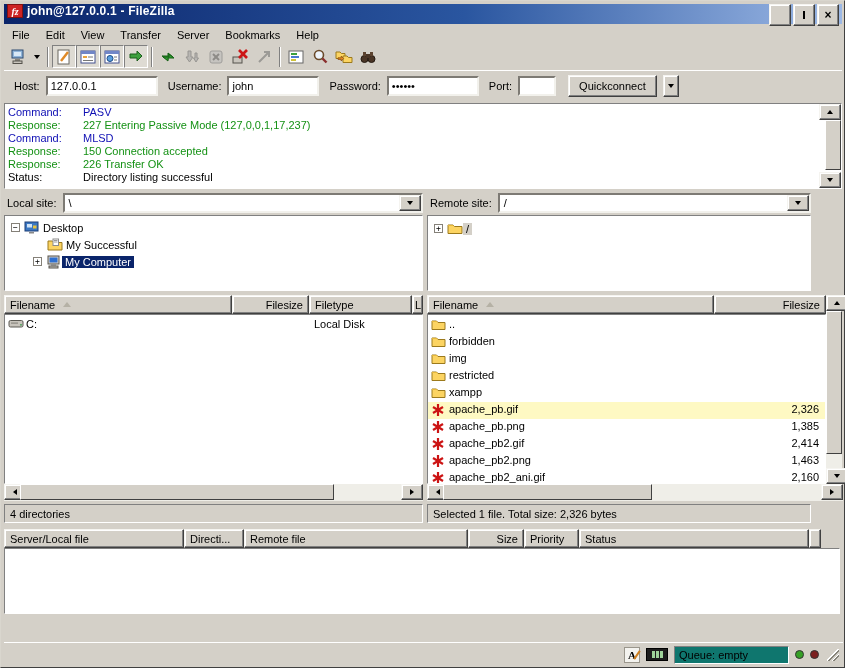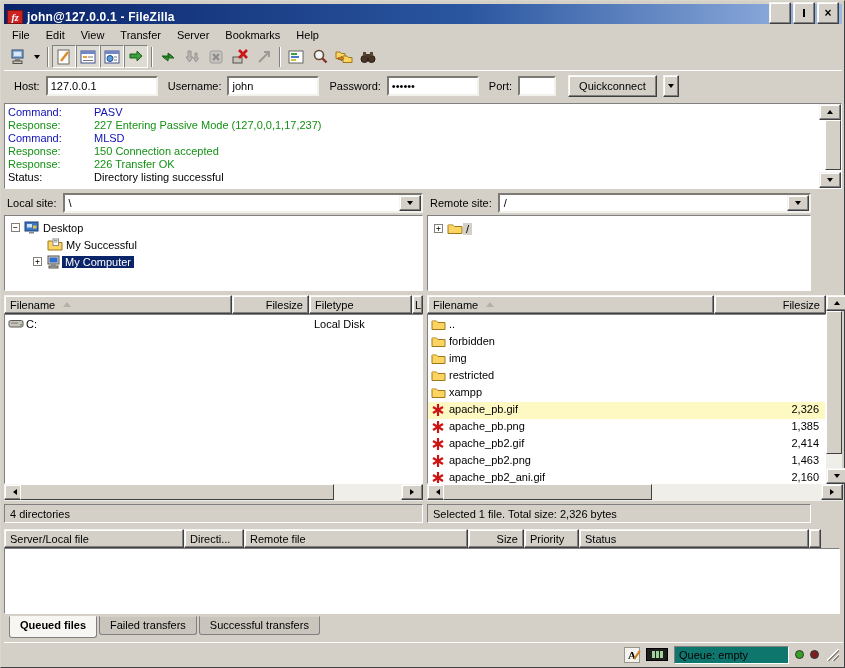--- a/index.html
+++ b/index.html
@@ -10,21 +10,21 @@
   .abs { position:absolute; }
 
   
   .out  { border:1px solid; border-color:#ffffff #404040 #404040 #ffffff; background:#d4d0c8; }
   .in   { border:1px solid; border-color:#808080 #ffffff #ffffff #808080; }
   .field{ border:2px solid; border-color:#7d7a74 #f2f1ec #f2f1ec #7d7a74; background:#fff; }
 
   
   .titlebar { left:3px; top:3px; width:838px; height:20px;
     background: linear-gradient(to right,#0a246a 0%,#2a56a0 55%,#9db9e6 100%);
-    display:flex; align-items:flex-end; padding:0 3px; }
+    display:flex; align-items:flex-start; padding:0 3px; }
   .fzicon { width:16px; height:14px; background:#c22; color:#fff; font:italic bold 10px "Liberation Serif",serif;
     display:flex; align-items:center; justify-content:center; margin-right:4px; border:1px solid #801010;}
   .wtitle { color:#fff; font-weight:bold; font-size:12px; flex:1; letter-spacing:.2px; }
   .winbtn { width:17px; height:15px; margin-left:2px; display:flex; align-items:center; justify-content:center;
     font-weight:bold; font-size:10px; }
   .glyph-min { width:8px; height:2px; background:#000; margin-top:7px; }
   .glyph-max { width:9px; height:8px; border:1px solid #000; border-top:2px solid #000; }
   .glyph-close { font-size:12px; font-weight:bold; line-height:10px; }
 
   
@@ -48,21 +48,21 @@
     background:#d4d0c8; height:22px; padding:0 10px; font:11px "Liberation Sans",sans-serif; }
   .dd { width:16px; height:22px; display:flex; align-items:center; justify-content:center; padding:0; }
   .tri-dn { width:0; height:0; border-left:3px solid transparent; border-right:3px solid transparent; border-top:4px solid #000; }
   .tri-up { width:0; height:0; border-left:3px solid transparent; border-right:3px solid transparent; border-bottom:4px solid #000; }
   .tri-l  { width:0; height:0; border-top:3px solid transparent; border-bottom:3px solid transparent; border-right:4px solid #000; }
   .tri-r  { width:0; height:0; border-top:3px solid transparent; border-bottom:3px solid transparent; border-left:4px solid #000; }
 
   
   .logpane { left:3px; top:102px; width:838px; height:86px; background:#fff; }
   .loglines { position:absolute; left:3px; top:2px; right:20px; }
-  .logline { display:flex; height:13px; line-height:13px; white-space:nowrap;gap:11px; }
+  .logline { display:flex; height:13px; line-height:13px; white-space:nowrap; }
   .loglabel { width:75px; flex:none; }
   .cmd  { color:#0f0fb4; }
   .resp { color:#149114; }
   .stat { color:#000; }
   .vsb { position:absolute; width:16px; }
   .sbbtn { position:absolute; width:16px; height:16px; display:flex; align-items:center; justify-content:center; }
   .sbthumb { position:absolute; width:16px; }
 
   
   .pane { position:absolute; top:192px; height:330px; }
@@ -575,25 +575,20 @@
     <span class="hcell" style="width:55px">
         <span>Priority</span>
       </span>
     <span class="hcell" style="width:230px">
         <span>Status</span>
       </span>
     <span class="hcell" style="width:12px"></span>
   </div>
   <div class="qbody in"></div>
 
-  <div class="tabs">
-    <span class="tab active">Queued files</span>
-    <span class="tab">Failed transfers</span>
-    <span class="tab">Successful transfers</span>
-  </div>
 
   <div class="statusbar">
     <span class="atype">A</span>
     <span class="badge">
         <i></i>
         <i></i>
         <i></i>
       </span>
     <span class="sb-panel in">
         <span>Queue: empty</span>

